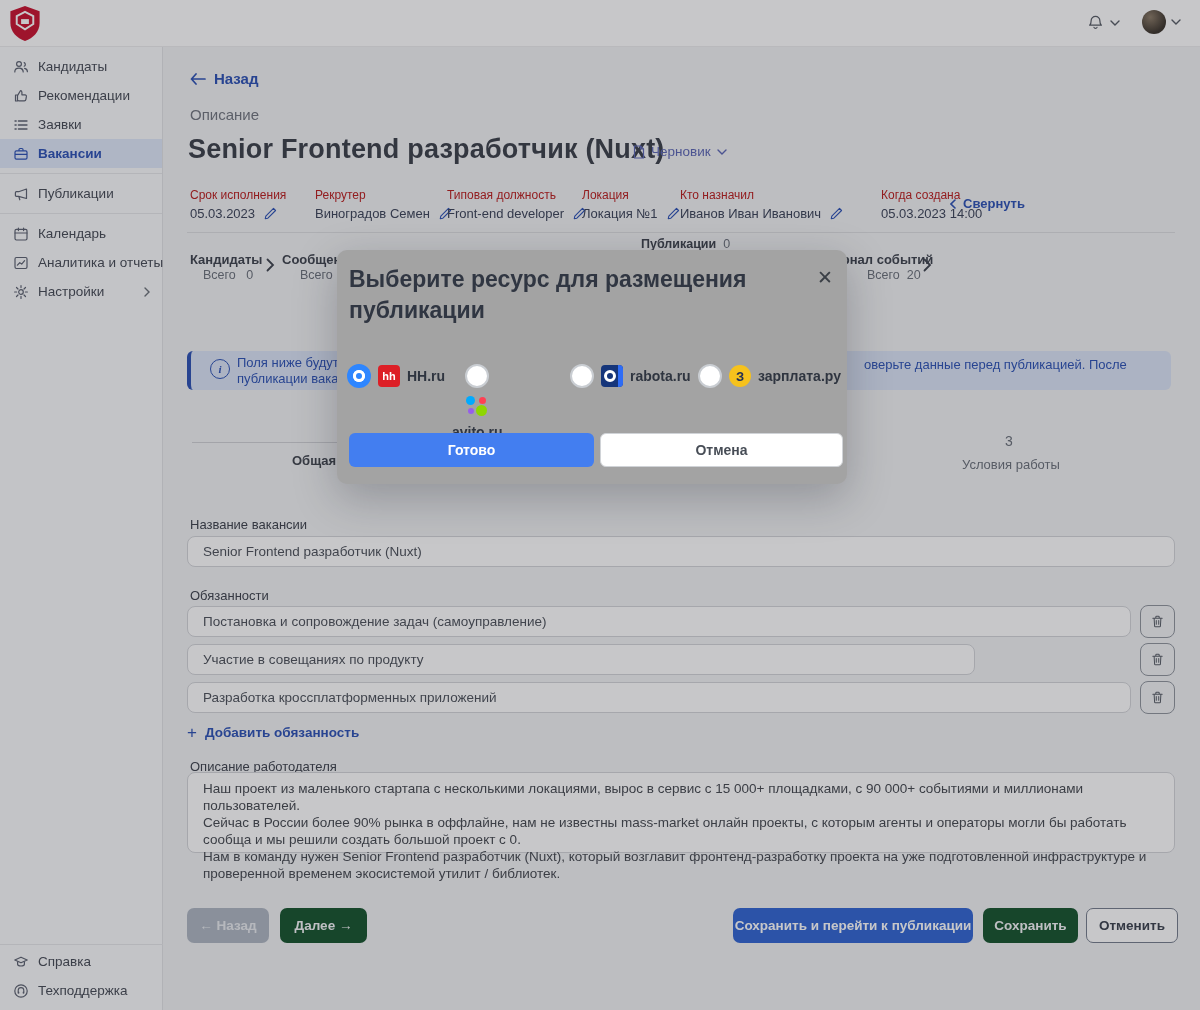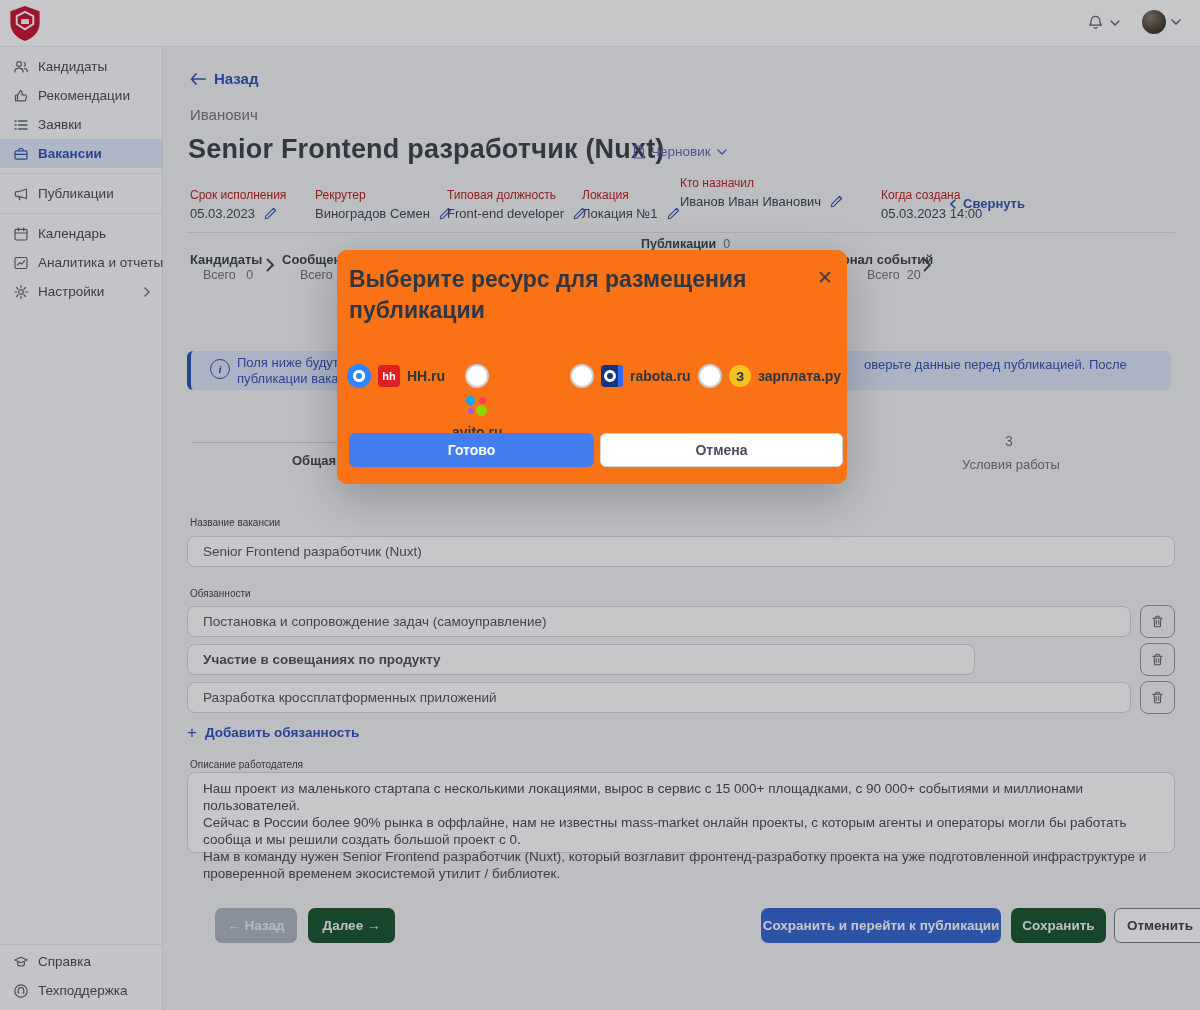--- a/index.html
+++ b/index.html
@@ -36,41 +36,41 @@
   .card-sub{font-size:12.5px;color:#6a707a;white-space:nowrap;}
   .chev-r{color:#3d424c;display:flex;cursor:pointer;}
 
   
   .banner{position:absolute;left:187px;top:351px;width:984px;height:39px;background:#dbe5f7;border-left:4px solid #2b51b5;border-radius:6px;box-sizing:border-box;}
   .banner .txt{position:absolute;font-size:13px;color:#2b51b5;white-space:nowrap;}
   .info-ic{position:absolute;left:19px;top:8px;width:18px;height:18px;border:1.5px solid #2b51b5;border-radius:50%;color:#2b51b5;
            font-size:11px;display:flex;align-items:center;justify-content:center;font-family:"Liberation Serif",serif;font-style:italic;font-weight:bold;}
 
   
-  .flabel{font-size:10px;color:#3c414b;}
+  .flabel{font-size:13px;color:#3c414b;}
   .tinput{position:absolute;background:#fff;border:1px solid #d3d5d9;border-radius:8px;box-sizing:border-box;
           display:flex;align-items:center;padding:0 15px;font-size:13.5px;color:#4c515a;}
   .tarea{position:absolute;background:#fff;border:1px solid #d3d5d9;border-radius:8px;box-sizing:border-box;
          padding:7px 15px;font-size:13.5px;line-height:17px;color:#44484f;white-space:pre-line;}
   .trash-btn{position:absolute;width:35px;height:33px;border:1px solid #8f959d;border-radius:8px;box-sizing:border-box;
              display:flex;align-items:center;justify-content:center;color:#575d66;cursor:pointer;background:transparent;}
   .add-link{display:flex;align-items:center;gap:8px;color:#2b51b5;font-size:13.5px;font-weight:bold;cursor:pointer;}
   .add-link .plus{font-size:17px;font-weight:normal;line-height:1;}
 
   
   .btn{position:absolute;height:35px;border-radius:7px;display:flex;align-items:center;justify-content:center;
-       font-size:13.5px;font-weight:bold;box-sizing:border-box;cursor:pointer;white-space:nowrap;margin-left:28px;}
+       font-size:13.5px;font-weight:bold;box-sizing:border-box;cursor:pointer;white-space:nowrap;}
   .btn.disabled{background:#aeb6c2;color:#e8ebef;}
   .btn.dark{background:#14532d;color:#f4f5f7;}
   .btn.primary{background:#3165d3;color:#ffffff;}
   .btn.ghost{background:#ffffff;border:1px solid #757d8c;color:#3a404d;}
 
   
   .overlay{position:absolute;left:0;top:0;width:1200px;height:1010px;background:rgba(30,33,41,.25);z-index:40;}
-  .modal{position:absolute;left:337px;top:250px;width:510px;height:234px;background:#f97316;border-radius:10px;z-index:50;
+  .modal{position:absolute;left:337px;top:250px;width:510px;height:234px;background:#a3a3a3;border-radius:10px;z-index:50;
          box-shadow:0 14px 44px rgba(20,24,34,.25);}
   .m-title{position:absolute;left:12px;top:14px;width:460px;font-size:23px;line-height:31px;font-weight:bold;color:#303642;}
   .m-close{position:absolute;right:12px;top:18px;width:20px;height:20px;color:#3a3f46;font-size:19px;line-height:20px;
            text-align:center;cursor:pointer;}
   .m-opt{position:absolute;top:114px;display:flex;align-items:center;gap:7px;cursor:pointer;}
   .m-opt .lbl{font-size:14px;font-weight:600;color:#2f3540;white-space:nowrap;}
   .radio{width:24px;height:24px;border-radius:50%;background:#fff;border:2px solid #c9cdd2;box-sizing:border-box;flex:none;
          display:flex;align-items:center;justify-content:center;}
   .radio.on{border:none;background:#2e86ff;}
   .radio.on::before{content:"";width:12px;height:12px;border-radius:50%;background:#fff;
@@ -226,21 +226,21 @@
     </div>
   </div>
 
   <div class="abs back-link" style="left:190px;top:70px;">
     <svg width="16" height="12" viewBox="0 0 16 12">
         <path d="M6 1L1.5 6 6 11M1.5 6H15" fill="none" stroke="currentColor" stroke-width="1.7" stroke-linecap="round" stroke-linejoin="round"></path>
       </svg>
     <span>Назад</span>
   </div>
 
-  <div class="abs entity" style="left:190px;top:106px;">Иванович</div>
+  <div class="abs entity" style="left:190px;top:106px;">Описание</div>
   <div class="abs vtitle" style="left:188px;top:134px;">Senior Frontend разработчик (Nuxt)</div>
 
   <div class="abs status" style="left:633px;top:144px;">
     <svg width="12" height="14" viewBox="0 0 12 14">
         <path d="M1.5 1h6l3 3v9h-9z" fill="none" stroke="currentColor" stroke-width="1.2" stroke-linejoin="round"></path>
         <path d="M7.5 1v3h3" fill="none" stroke="currentColor" stroke-width="1.2"></path>
       </svg>
     <span>Черновик</span>
     <svg width="10" height="6" viewBox="0 0 10 6">
         <path d="M1 1l4 4 4-4" fill="none" stroke="currentColor" stroke-width="1.4" stroke-linecap="round"></path>
@@ -284,21 +284,21 @@
     <div class="meta-label">Локация</div>
     <div class="meta-val">
         <span>Локация №1</span>
       <span class="pencil">
           <svg width="15" height="15" viewBox="0 0 16 16">
             <path d="M11.2 2.6l2.2 2.2L5.2 13l-2.8.6.6-2.8z" fill="none" stroke="currentColor" stroke-width="1.2" stroke-linejoin="round"></path>
           </svg>
         </span>
       </div>
   </div>
-  <div class="abs" style="left:680px;top:176px;">
+  <div class="abs" style="left:680px;top:188px;">
     <div class="meta-label">Кто назначил</div>
     <div class="meta-val">
         <span>Иванов Иван Иванович</span>
       <span class="pencil">
           <svg width="15" height="15" viewBox="0 0 16 16">
             <path d="M11.2 2.6l2.2 2.2L5.2 13l-2.8.6.6-2.8z" fill="none" stroke="currentColor" stroke-width="1.2" stroke-linejoin="round"></path>
           </svg>
         </span>
       </div>
   </div>
@@ -353,21 +353,21 @@
   <div class="abs flabel" style="left:190px;top:517px;">Название вакансии</div>
   <div class="tinput" style="left:187px;top:536px;width:988px;height:31px;">Senior Frontend разработчик (Nuxt)</div>
 
   <div class="abs flabel" style="left:190px;top:588px;">Обязанности</div>
   <div class="tinput" style="left:187px;top:606px;width:944px;height:31px;">Постановка и сопровождение задач (самоуправление)</div>
   <div class="trash-btn" style="left:1140px;top:605px;">
     <svg width="15" height="15" viewBox="0 0 16 16">
         <path d="M3 4.5h10M6.2 4.5V3.3c0-.4.3-.8.8-.8h2c.5 0 .8.4.8.8v1.2M4.4 4.5l.5 8.2c0 .5.4.8.8.8h4.6c.4 0 .8-.3.8-.8l.5-8.2M6.7 7v4M9.3 7v4" fill="none" stroke="currentColor" stroke-width="1.1" stroke-linecap="round"></path>
       </svg>
   </div>
-  <div class="tinput" style="left:187px;top:644px;width:788px;height:31px;font-weight:bold;">Участие в совещаниях по продукту</div>
+  <div class="tinput" style="left:187px;top:644px;width:788px;height:31px;">Участие в совещаниях по продукту</div>
   <div class="trash-btn" style="left:1140px;top:643px;">
     <svg width="15" height="15" viewBox="0 0 16 16">
         <path d="M3 4.5h10M6.2 4.5V3.3c0-.4.3-.8.8-.8h2c.5 0 .8.4.8.8v1.2M4.4 4.5l.5 8.2c0 .5.4.8.8.8h4.6c.4 0 .8-.3.8-.8l.5-8.2M6.7 7v4M9.3 7v4" fill="none" stroke="currentColor" stroke-width="1.1" stroke-linecap="round"></path>
       </svg>
   </div>
   <div class="tinput" style="left:187px;top:682px;width:944px;height:31px;">Разработка кроссплатформенных приложений</div>
   <div class="trash-btn" style="left:1140px;top:681px;">
     <svg width="15" height="15" viewBox="0 0 16 16">
         <path d="M3 4.5h10M6.2 4.5V3.3c0-.4.3-.8.8-.8h2c.5 0 .8.4.8.8v1.2M4.4 4.5l.5 8.2c0 .5.4.8.8.8h4.6c.4 0 .8-.3.8-.8l.5-8.2M6.7 7v4M9.3 7v4" fill="none" stroke="currentColor" stroke-width="1.1" stroke-linecap="round"></path>
       </svg>

